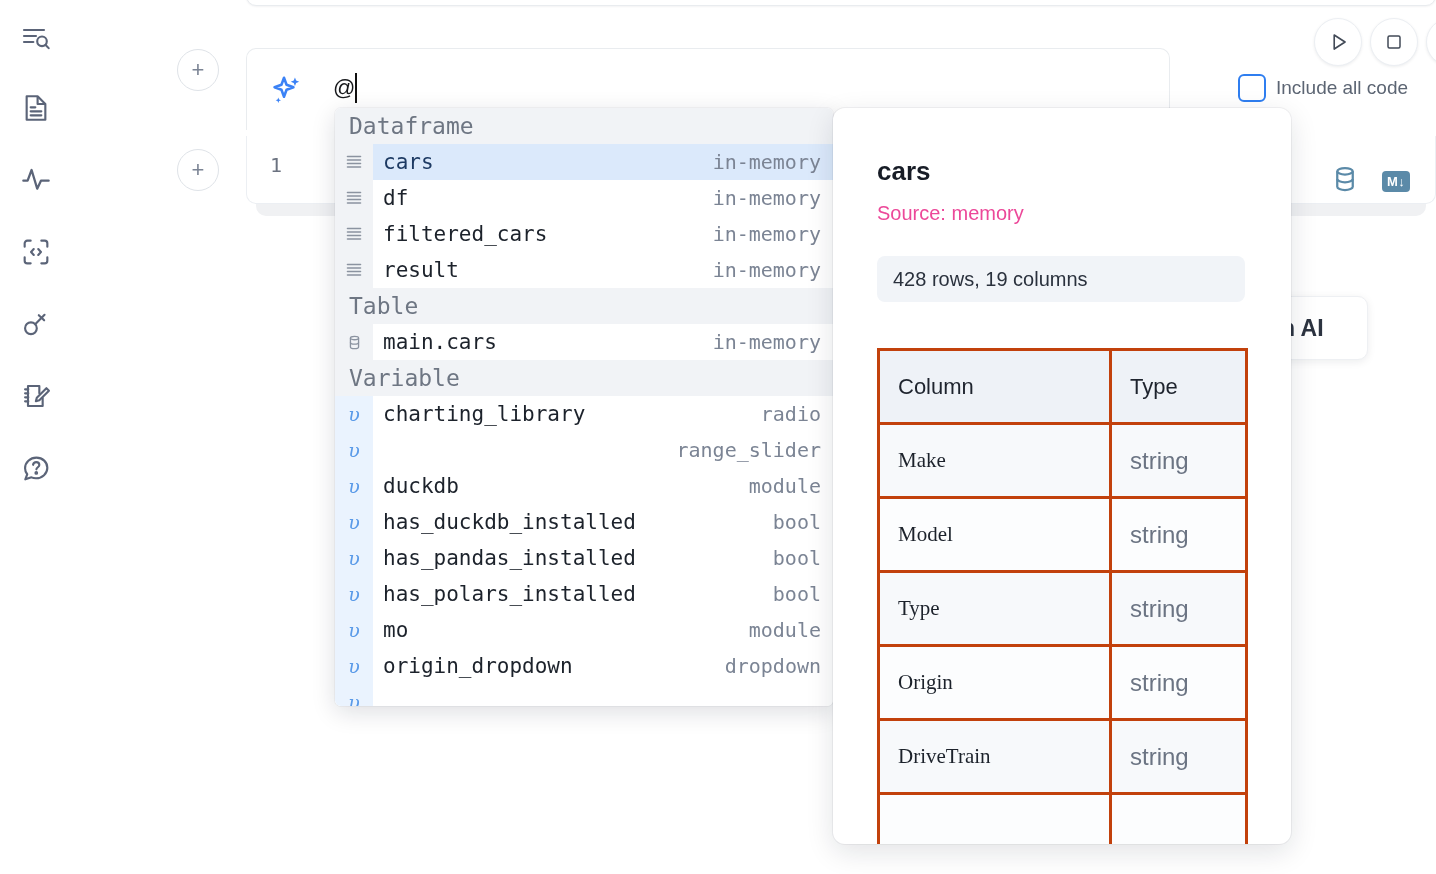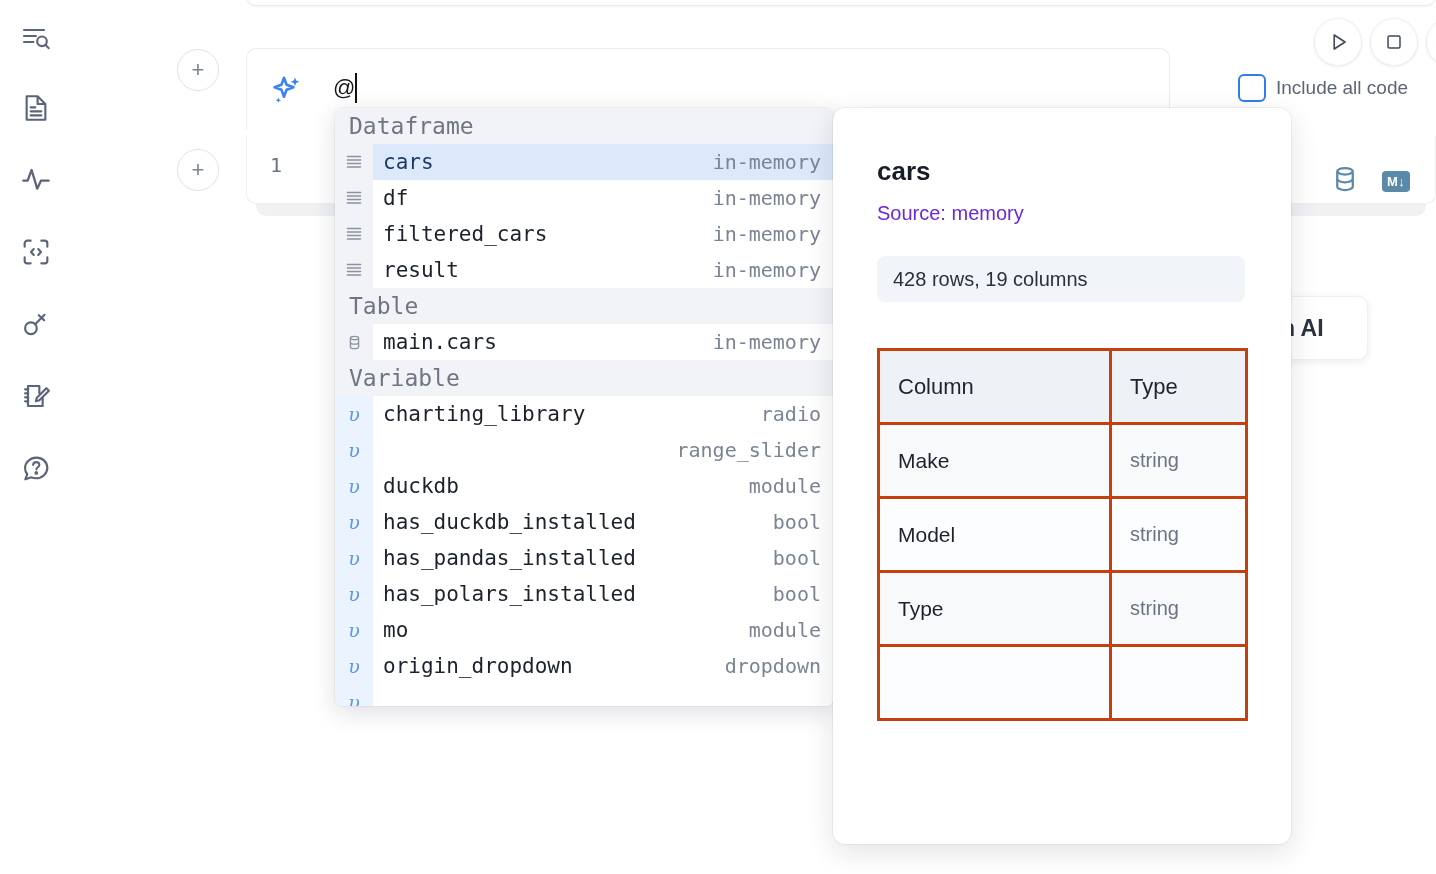--- a/index.html
+++ b/index.html
@@ -146,44 +146,44 @@
     background:#fff; border-radius:12px;
     box-shadow:0 8px 28px rgba(16,24,40,.12), 0 0 0 1px rgba(16,24,40,.05);
     overflow:hidden;
   }
   .doc-title {
     position:absolute; left:44px; top:48px;
     font-size:26px; font-weight:700; color:#171c26;
   }
   .doc-source {
     position:absolute; left:44px; top:94px;
-    font-size:20px; color:#6d28d9;
+    font-size:20px; color:#ec4899;
   }
   .doc-pill {
     position:absolute; left:44px; top:148px; width:368px; height:46px;
     background:#f1f4f8; border-radius:8px;
     display:flex; align-items:center; padding-left:16px;
     font-size:20px; color:#2a313d;
   }
   .doc-table {
     position:absolute; left:44px; top:240px; width:368px;
     border-collapse:collapse; table-layout:fixed;
   }
   .doc-table th, .doc-table td {
     border:3px solid #c2410c; height:74px; padding:0 18px; text-align:left;
   }
   .doc-table th {
     background:#eef2f7; font-size:22px; font-weight:400; color:#1e242e;
   }
   .doc-table td.col {
-    font-family:Liberation Sans, sans-serif; font-size:21px; color:#1c222b;
+    font-family:Liberation Serif, serif; font-size:21px; color:#1c222b;
     background:#fcfdfe;
   }
   .doc-table td.typ {
-    font-size:20px; color:#6b7483; background:#fcfdfe;
+    font-size:24px; color:#6b7483; background:#fcfdfe;
   }
   .doc-table tr:nth-child(even) td { background:#f7f9fb; }
 </style>
 </head>
 <body>
 
 <div id="root">
 
   <div class="rail">
 
@@ -415,20 +415,28 @@
       </tr>
       <tr>
         <td class="col">Model</td>
         <td class="typ">string</td>
       </tr>
       <tr>
         <td class="col">Type</td>
         <td class="typ">string</td>
       </tr>
       <tr>
+        <td class="col">Origin</td>
+        <td class="typ">string</td>
+      </tr>
+      <tr>
+        <td class="col">DriveTrain</td>
+        <td class="typ">string</td>
+      </tr>
+      <tr>
         <td class="col"></td>
         <td class="typ"></td>
       </tr>
     </tbody>
       </table>
   </div>
 
 </div>
 
 </body></html>

